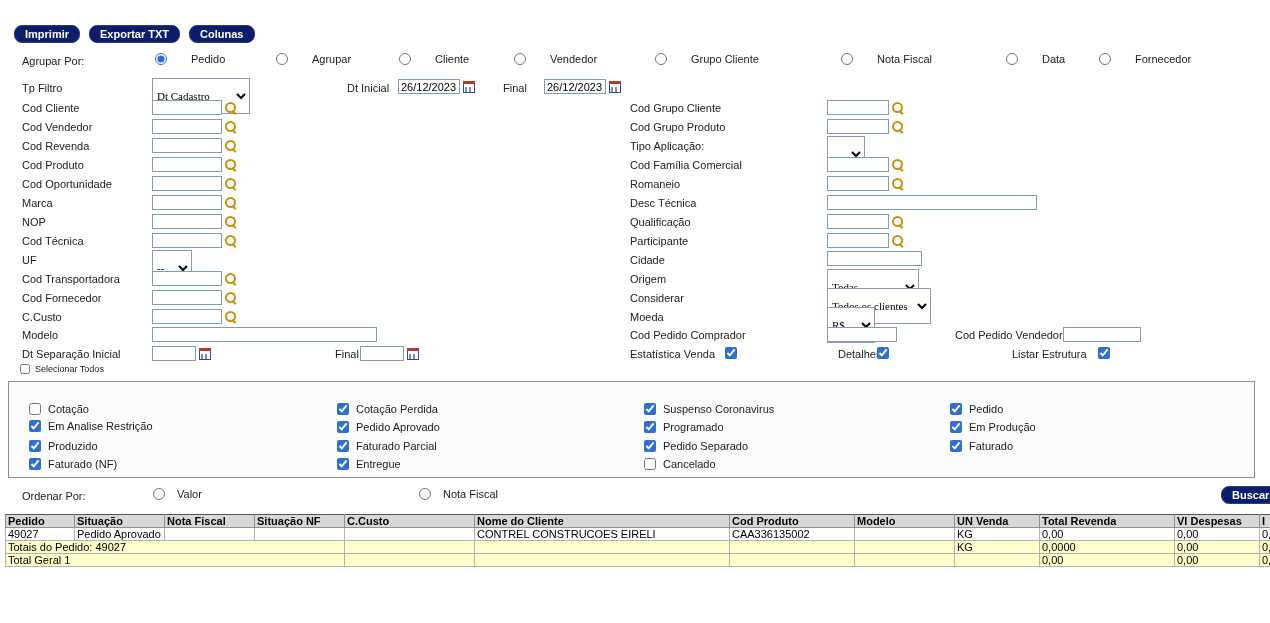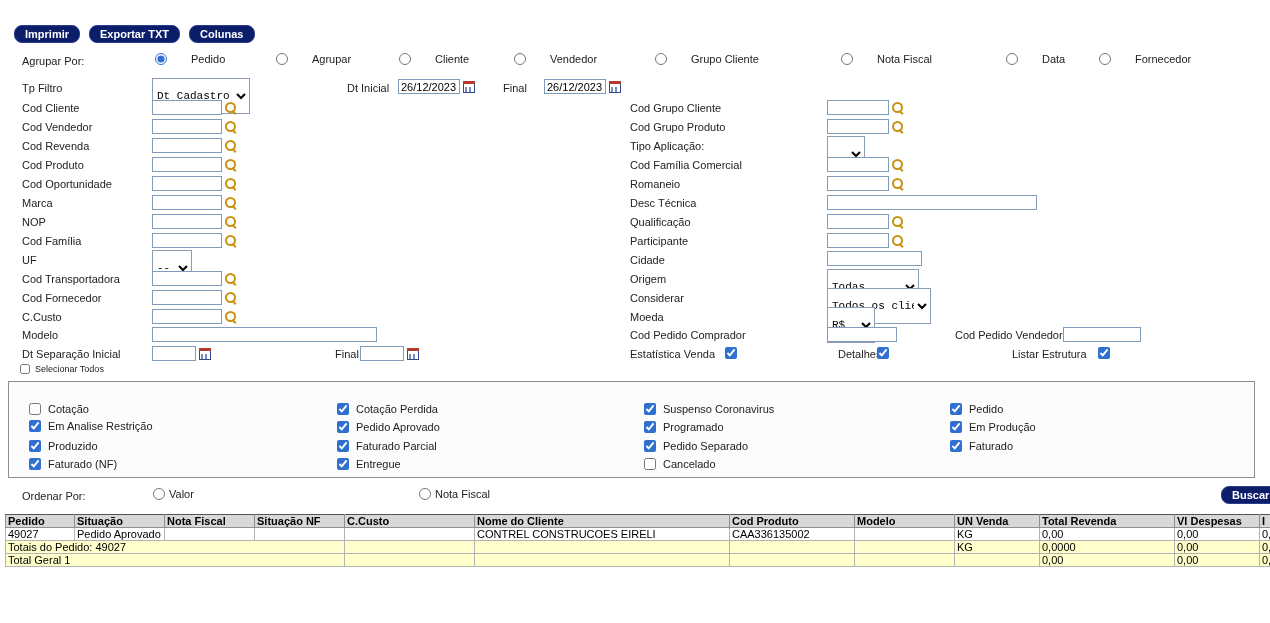--- a/index.html
+++ b/index.html
@@ -17,26 +17,26 @@
 
   
   .toolbar{position:absolute;left:14px;top:25px;display:flex;gap:9px}
   .pill{background:#0c1e6a;color:#fff;border:1px solid #2a3c8e;border-radius:8px;font-size:11px;
     font-weight:bold;padding:2px 10px;cursor:pointer;font-family:inherit;line-height:12px}
 
   .lbl{position:absolute;font-size:11px;color:#222;white-space:nowrap}
   .lbl-sm{position:absolute;font-size:9px;color:#222;white-space:nowrap}
   .ctl{position:absolute;display:flex;align-items:center}
   .txt{border:1px solid #7f9db9;height:15px;font-size:11px;padding:0 2px;font-family:inherit;background:#fff}
-  .sel{height:36px;font-size:11px;font-family:Liberation Mono, monospace;border:1px solid #8c9bb0;background:#fff}
+  .sel{height:36px;font-size:11px;font-family:Liberation Serif, serif;border:1px solid #8c9bb0;background:#fff}
   .w70{width:70px}.w62{width:62px}
   .ropt{position:absolute;display:flex;align-items:center;font-size:11px;color:#222}
   .ropt .rl{margin-left:24px}
   .ropt-sm{position:absolute;display:flex;align-items:center;font-size:11px;color:#222}
-  .ropt-sm .rl{margin-left:4px}
+  .ropt-sm .rl{margin-left:12px}
   input[type=radio],input[type=checkbox]{accent-color:#2f6fd0;width:12px;height:12px;margin:0}
   .cb-sm{width:10px !important;height:10px !important}
 
   
   .mag{position:relative;display:inline-block;width:12px;height:12px;margin-left:3px;cursor:pointer}
   .mag::before{content:"";position:absolute;left:0;top:0;width:7px;height:7px;
     border:2px solid #c8920f;border-radius:50%}
   .mag::after{content:"";position:absolute;left:8px;top:8px;width:5px;height:2px;
     background:#c8920f;transform:rotate(45deg);transform-origin:0 0}
 
@@ -158,21 +158,21 @@
   <span class="lbl" style="left:22px;top:197px">Marca</span>
   <span class="ctl" style="left:152px;top:195px">
     <input class="txt w70" type="text" value="" style="">
     <span class="mag"></span>
   </span>
   <span class="lbl" style="left:22px;top:216px">NOP</span>
   <span class="ctl" style="left:152px;top:214px">
     <input class="txt w70" type="text" value="" style="">
     <span class="mag"></span>
   </span>
-  <span class="lbl" style="left:22px;top:235px">Cod Família</span>
+  <span class="lbl" style="left:22px;top:235px">Cod Técnica</span>
   <span class="ctl" style="left:152px;top:233px">
     <input class="txt w70" type="text" value="" style="">
     <span class="mag"></span>
   </span>
   <span class="lbl" style="left:22px;top:254px">UF</span>
   <span class="ctl" style="left:152px;top:250px">
     <select class="sel" style="width:40px">
       <option>--</option>
     </select>
   </span>

